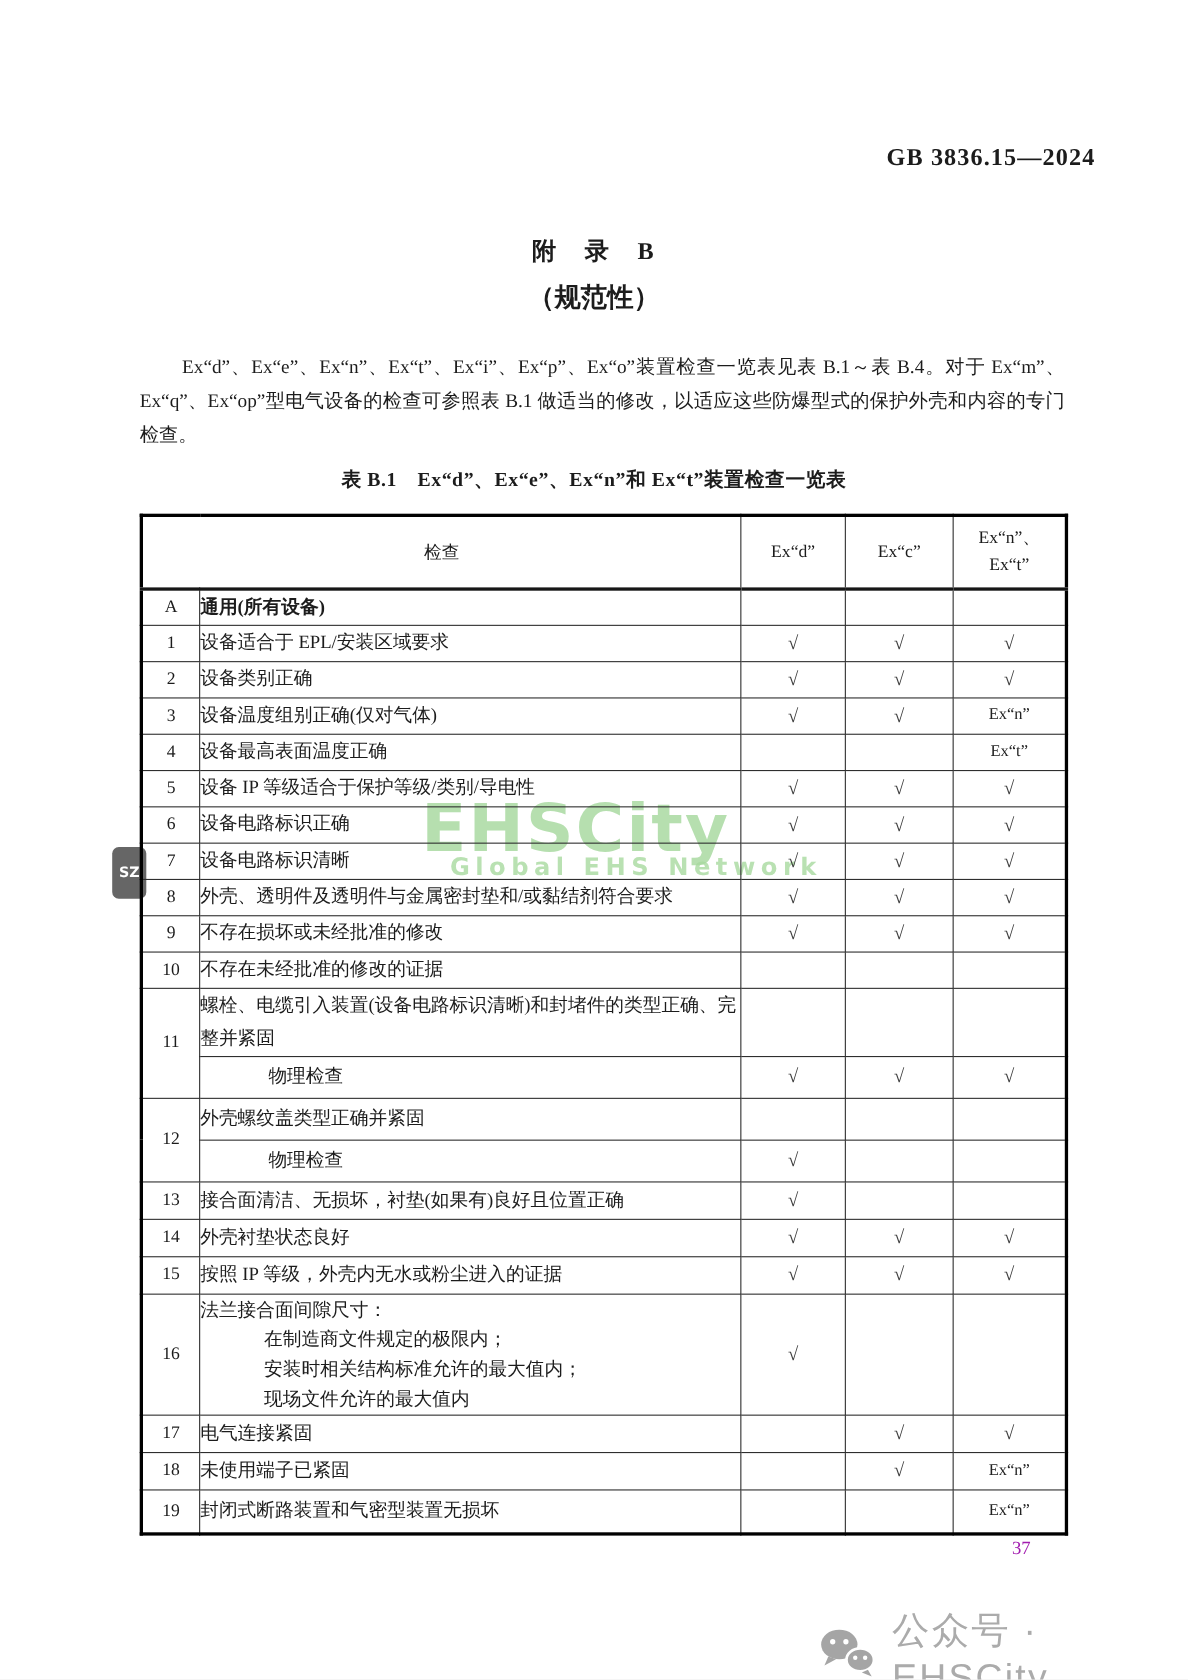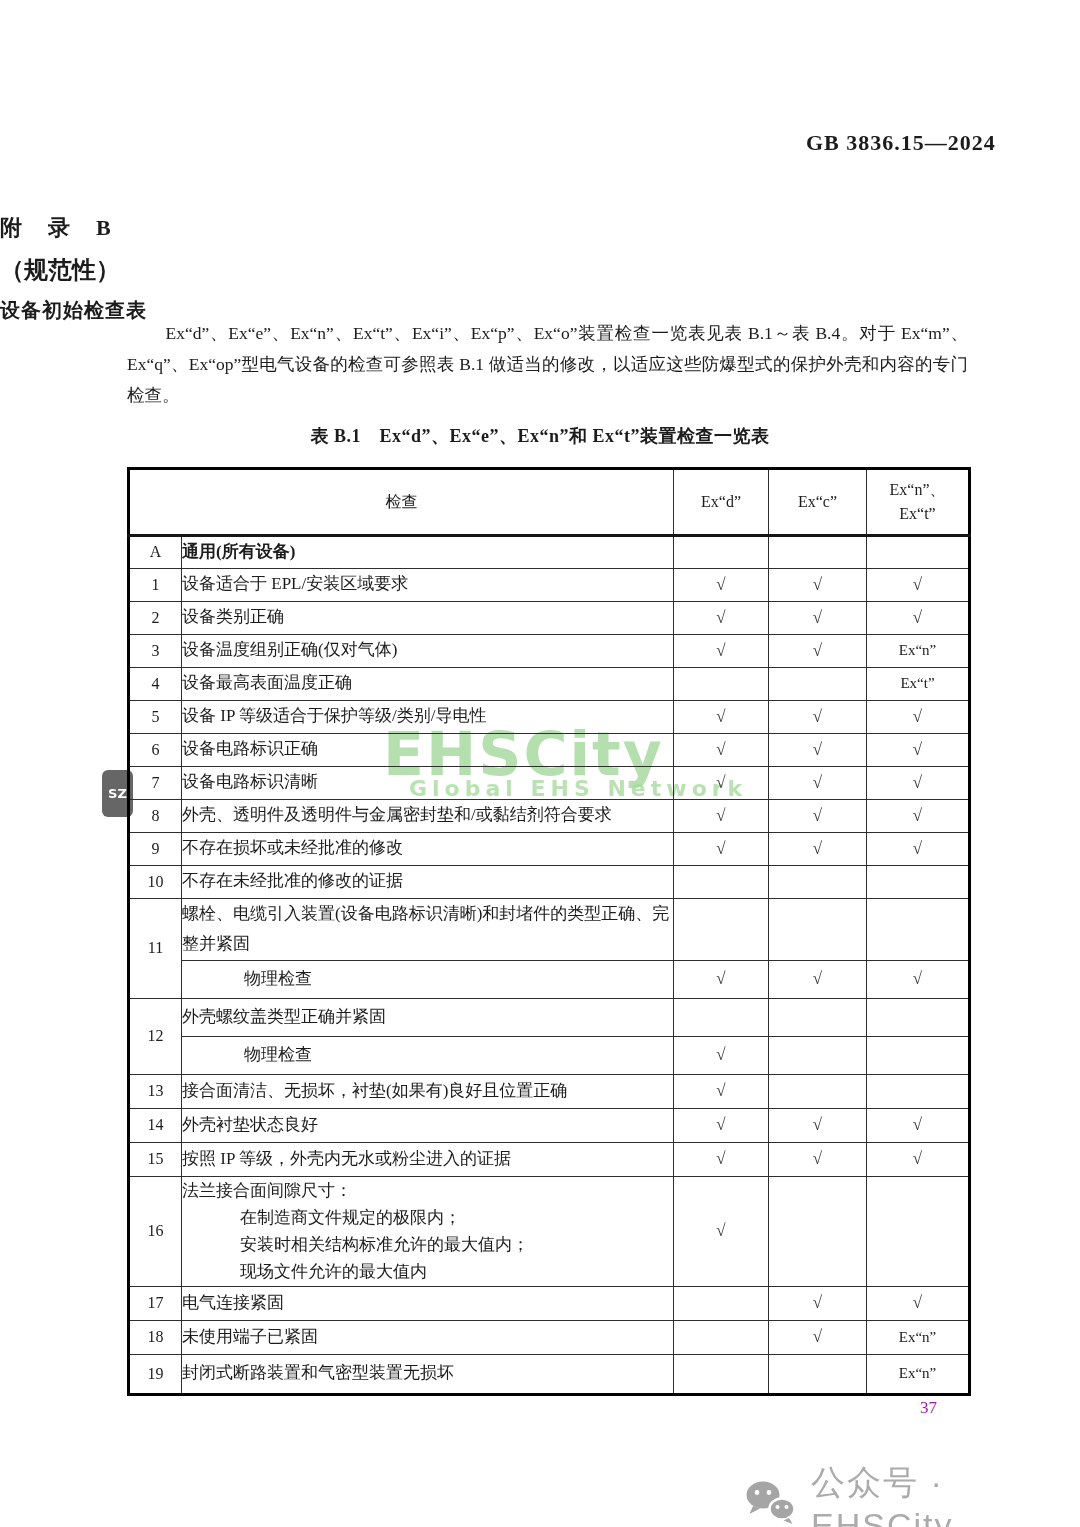--- a/index.html
+++ b/index.html
@@ -11,21 +11,21 @@
     font-family:"Liberation Serif","DejaVu Serif",serif;
     color:#1c1c1c;
     overflow:hidden;
   }
   
   .header-right{
     position:absolute;top:130px;left:806px;
     font-size:22px;font-weight:700;letter-spacing:1px;
   }
   
-  .title-block{position:absolute;top:213px;left:0;width:100%;}
+  .title-block{position:absolute;top:213px;left:0;width:100%;text-align:center;}
   .title1{font-size:22px;font-weight:700;letter-spacing:2px;}
   .title2{font-size:24px;font-weight:700;margin-top:11px;}
   .title3{font-size:20px;font-weight:700;margin-top:11px;letter-spacing:1px;}
   
   .intro{
     position:absolute;top:318px;left:127px;width:841px;
     font-size:17.5px;line-height:31px;text-align:justify;text-indent:2.2em;
   }
   
   .caption{
@@ -100,21 +100,20 @@
 </head>
 <body>
 
 <div id="page">
 
   <div class="header-right">GB 3836.15—2024</div>
 
   <div class="title-block">
     <div class="title1">附　录　B</div>
     <div class="title2">（规范性）</div>
-    <div class="title3">设备初始检查表</div>
   </div>
 
   <div class="intro">Ex“d”、Ex“e”、Ex“n”、Ex“t”、Ex“i”、Ex“p”、Ex“o”装置检查一览表见表 B.1～表 B.4。对于 Ex“m”、Ex“q”、Ex“op”型电气设备的检查可参照表 B.1 做适当的修改，以适应这些防爆型式的保护外壳和内容的专门检查。</div>
 
   <div class="caption">表 B.1　Ex“d”、Ex“e”、Ex“n”和 Ex“t”装置检查一览表</div>
 
   <div class="wm-logo">SZ</div>
   <div class="wm-ehscity">EHSCity</div>
   <div class="wm-sub">Global EHS Network</div>
 

